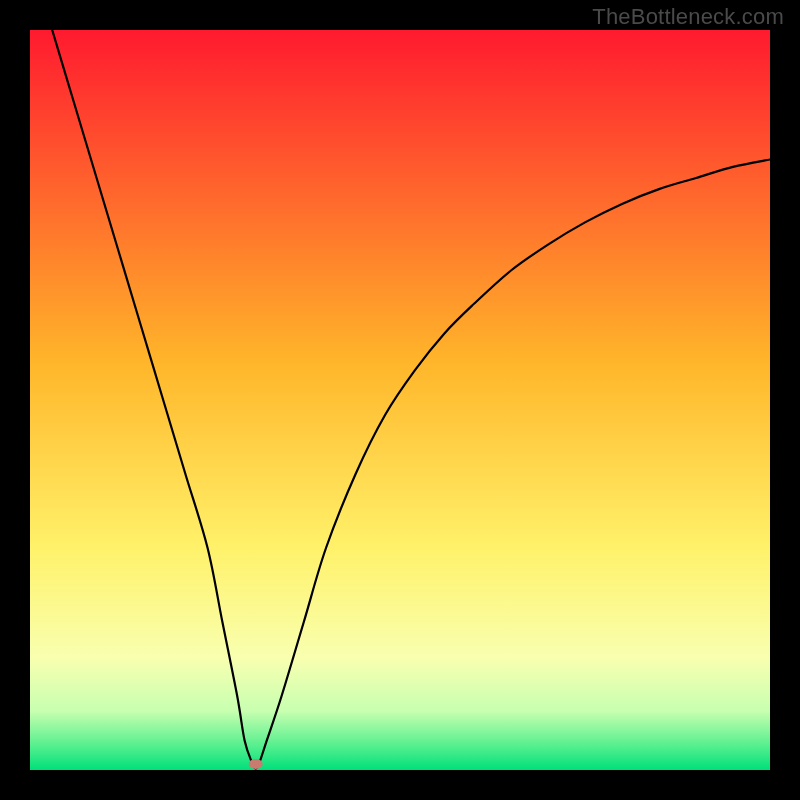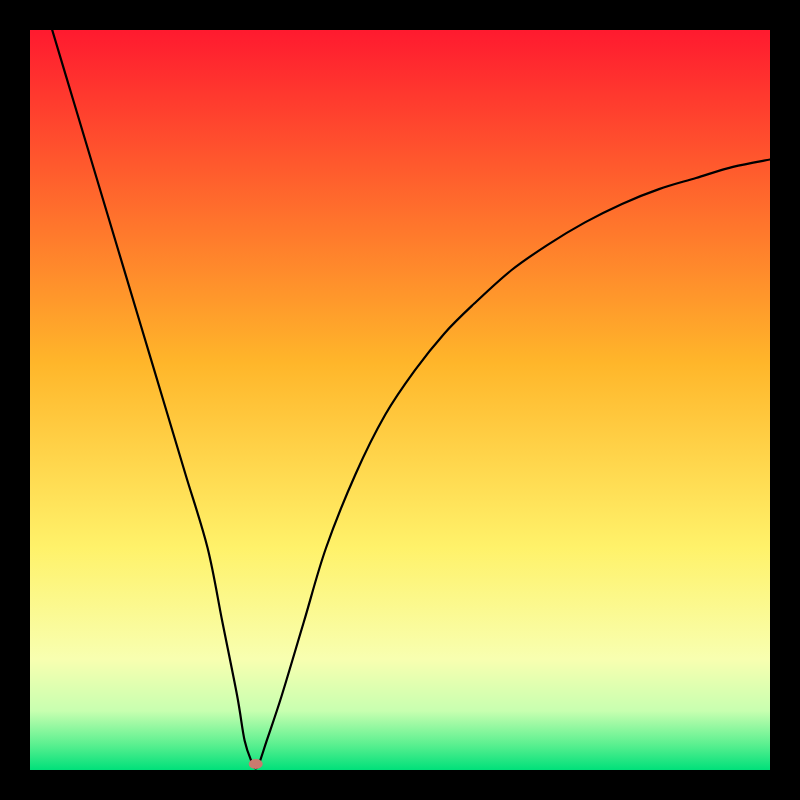--- a/index.html
+++ b/index.html
@@ -33,20 +33,21 @@
     top: 30px;
     left: 30px;
     width: 740px;
     height: 740px;
   }
 </style>
 </head>
 <body>
 
 <div class="frame">
+  <div class="watermark">TheBottleneck.com</div>
 
   <svg class="plot" viewBox="0 0 740 740" preserveAspectRatio="none">
     <defs>
       <linearGradient id="bg-grad" x1="0" y1="0" x2="0" y2="1">
           <stop offset="0%" stop-color="#ff1a2f"></stop>
           <stop offset="45%" stop-color="#ffb62a"></stop>
           <stop offset="70%" stop-color="#fff26a"></stop>
           <stop offset="85%" stop-color="#f8ffb0"></stop>
           <stop offset="92%" stop-color="#c8ffb0"></stop>
           <stop offset="96.5%" stop-color="#5cf090"></stop>

